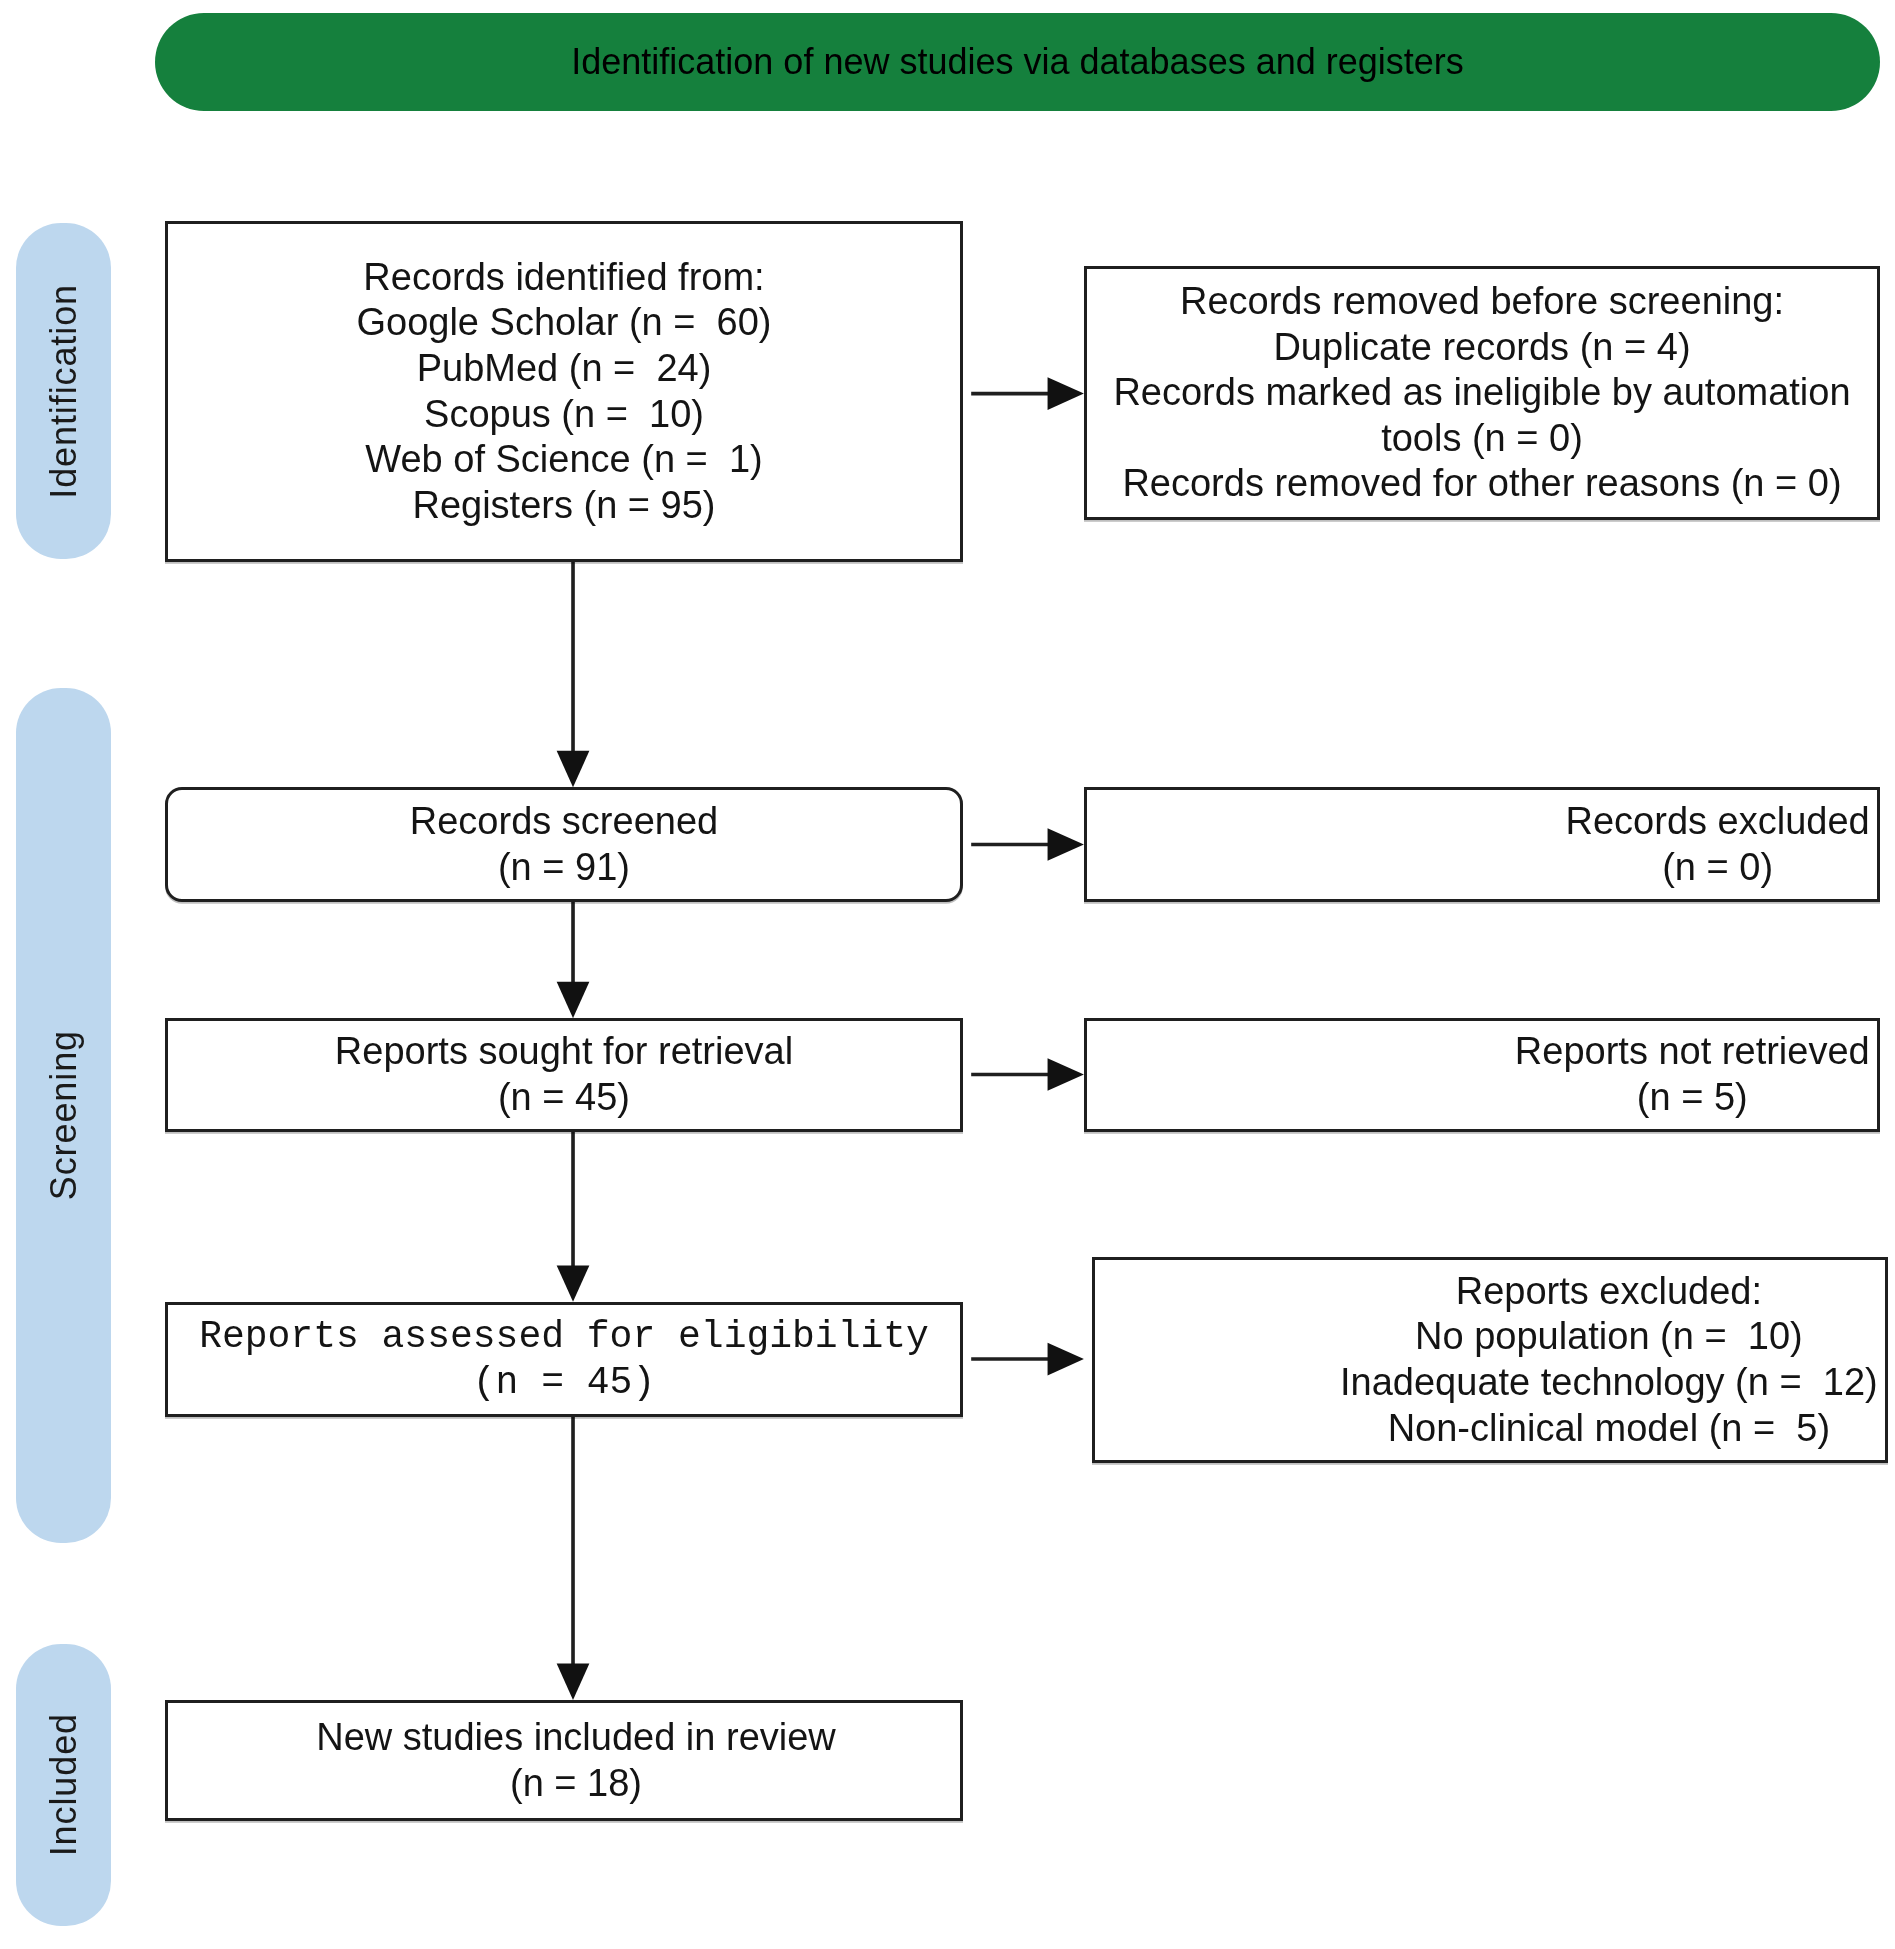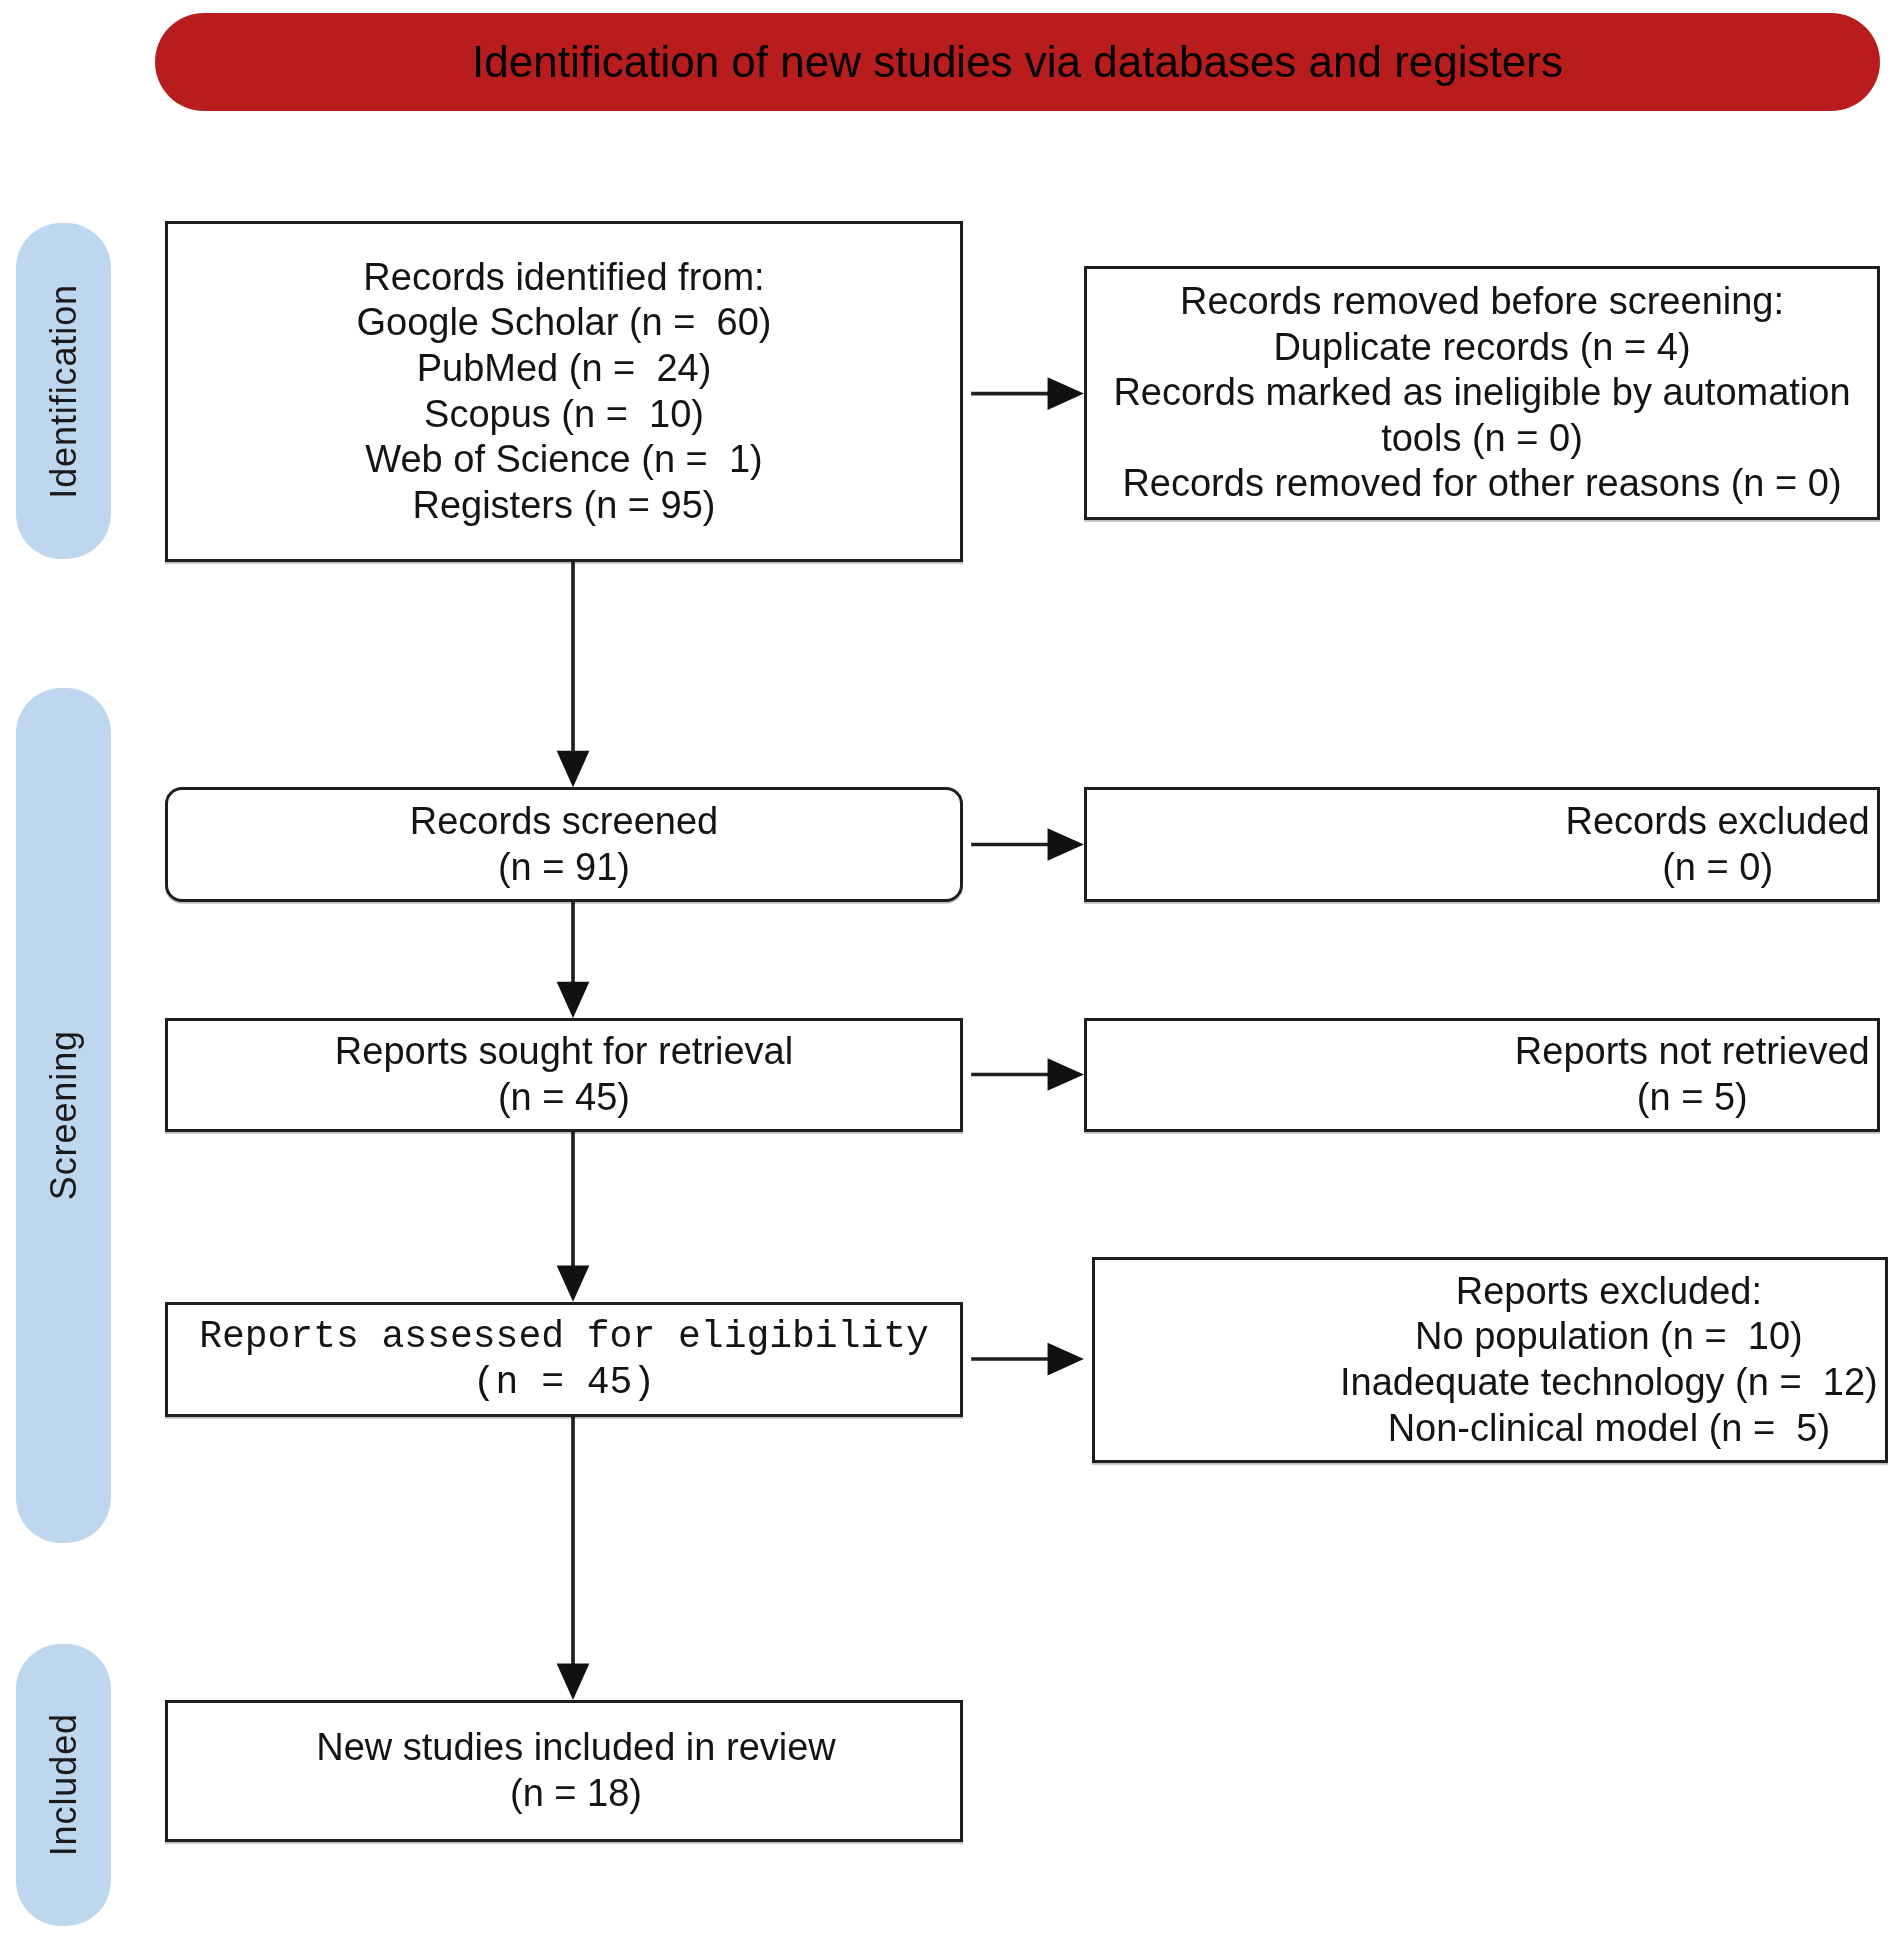--- a/index.html
+++ b/index.html
@@ -7,24 +7,24 @@
     position:relative;
     width:1896px;height:1949px;
     background:#ffffff;
     font-family:"Liberation Sans", sans-serif;
     color:#111;
     overflow:hidden;
   }
   .banner{
     position:absolute;
     left:155px;top:12.7px;width:1725px;height:98px;
-    background:#b91c1c;
+    background:#15803d;
     border-radius:49px;
     display:flex;align-items:center;justify-content:center;
-    font-size:44px;
+    font-size:36px;
     color:#000;
   }
   .stage-pill{
     position:absolute;
     left:16.4px;width:95px;
     background:#BDD7EE;
     border-radius:45px;
     display:flex;align-items:center;justify-content:center;
   }
   .stage-label{
@@ -125,21 +125,21 @@
 (n = 91)</div>
   </div>
   <div class="box left-col" style="top:1018px;height:114px;">
     <div class="box-text">Reports sought for retrieval
 (n = 45)</div>
   </div>
   <div class="box left-col" style="top:1302px;height:115px;font-family:Liberation Mono, monospace;">
     <div class="box-text">Reports assessed for eligibility
 (n = 45)</div>
   </div>
-  <div class="box left-col" style="top:1700px;height:142px;padding-left:24px;">
+  <div class="box left-col" style="top:1700px;height:121px;padding-left:24px;">
     <div class="box-text">New studies included in review
 (n = 18)</div>
   </div>
 
   <div class="box right-col" style="top:266px;height:254px;">
     <div class="box-text">Records removed before screening:
 Duplicate records (n = 4)
 Records marked as ineligible by automation tools (n = 0)
 Records removed for other reasons (n = 0)</div>
   </div>

